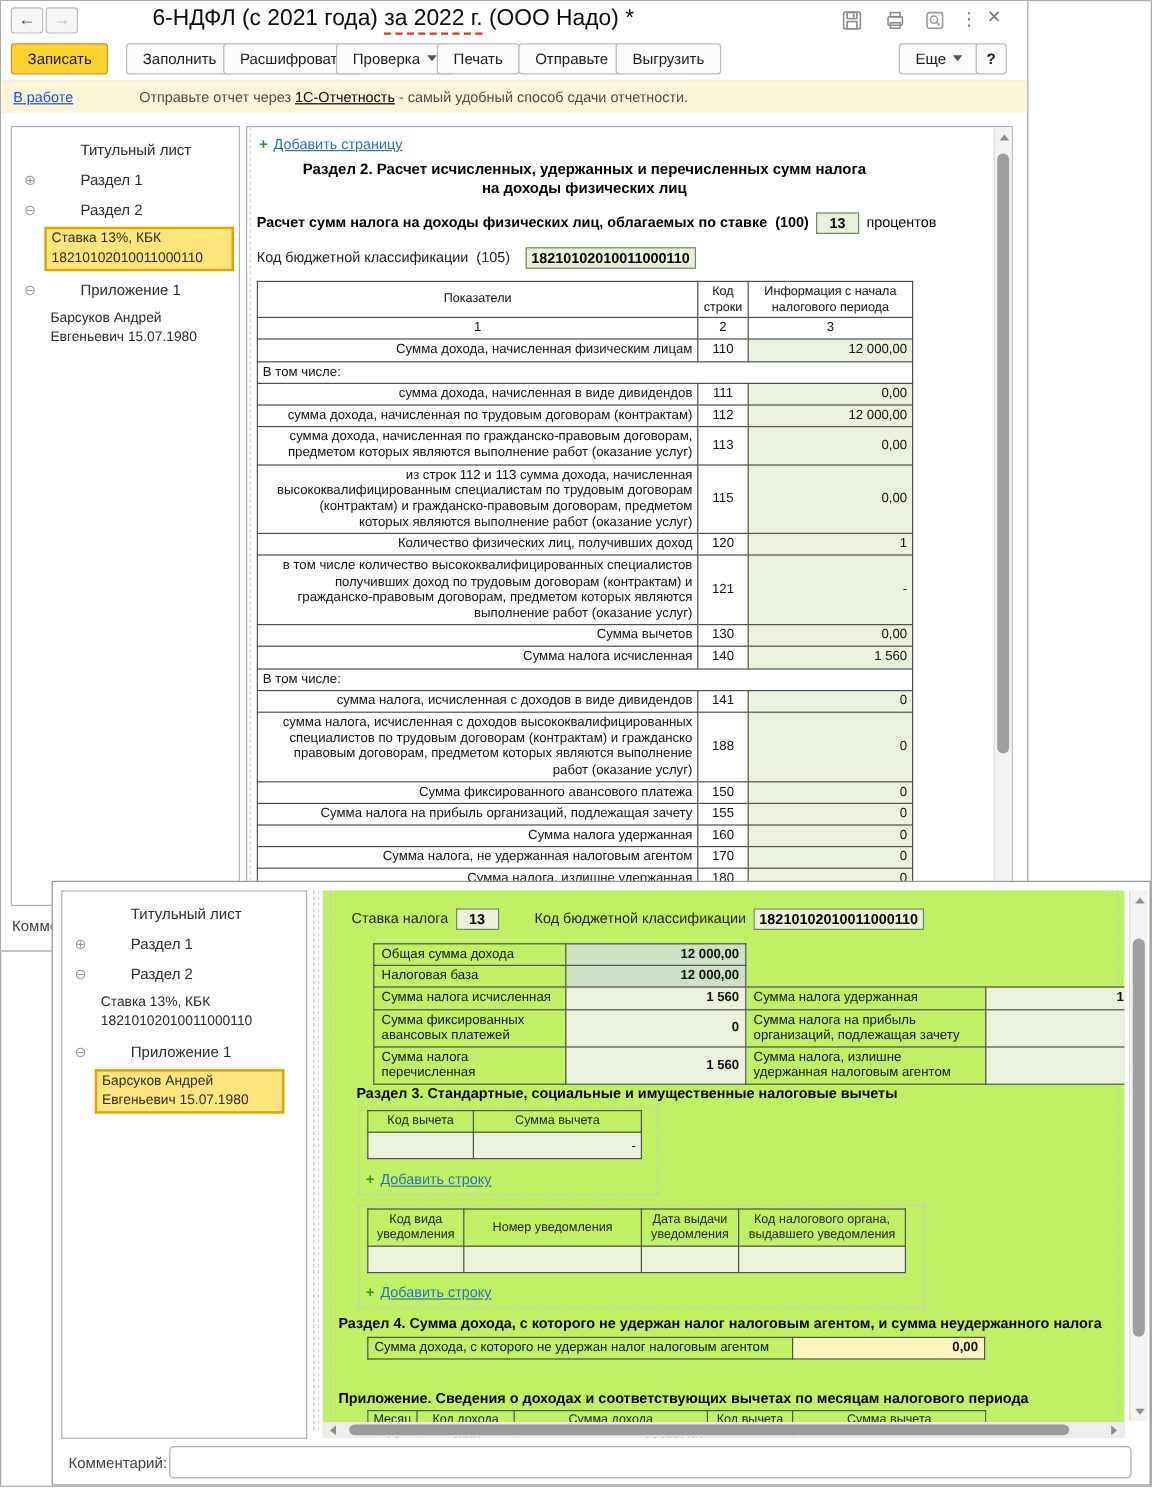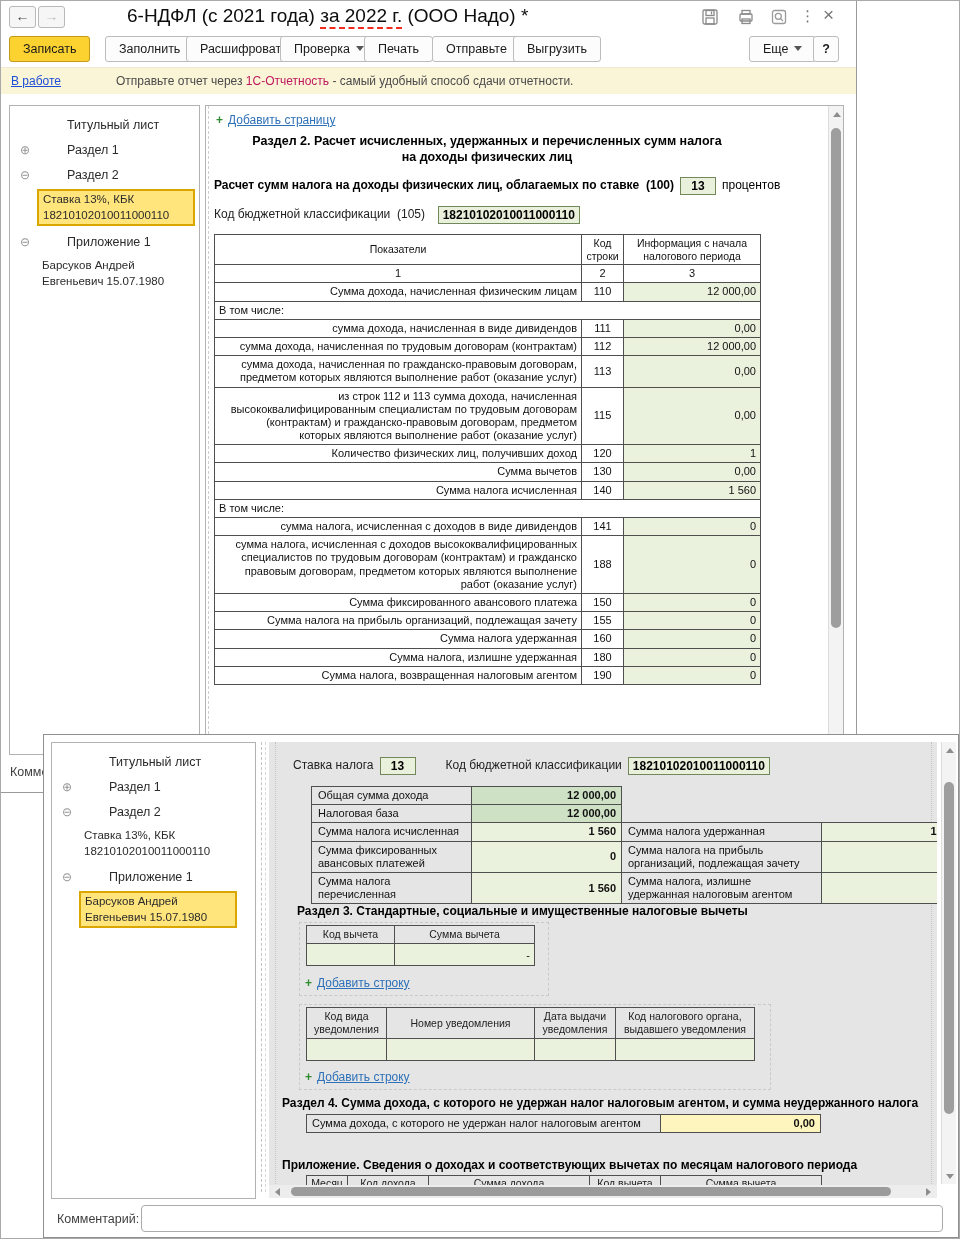--- a/index.html
+++ b/index.html
@@ -28,21 +28,21 @@
 
   .toolbar { position:absolute; left:0; top:30px; width:100%; height:36px; background:#fff; }
   .btn { position:absolute; top:5px; height:26px; border:1px solid #bcbcbc; border-radius:3px; background:#fcfcfc; font-size:12.5px; color:#1a1a1a; padding:0 13px; line-height:24px; cursor:pointer; white-space:nowrap; }
   .btn.primary { background:#fcd231; border-color:#c39b19; }
   .caret::after { content:""; display:inline-block; margin-left:6px; vertical-align:2px; border-left:4px solid transparent; border-right:4px solid transparent; border-top:5px solid #555; }
   .b-save{left:8px;} .b-fill{left:104px;} .b-decrypt{left:185px;} .b-check{left:279px;} .b-print{left:363px;} .b-send{left:431px;} .b-export{left:512px;} .b-more{left:748px;} .b-help{left:812px; width:26px; padding:0; text-align:center; font-weight:bold;}
 
   .msgbar { position:absolute; left:0; top:66px; width:100%; height:27px; background:#fbf5d8; border-top:1px solid #f0ead0; }
   .state-link { position:absolute; left:10px; top:6px; font-size:12px; color:#1d4ed8; text-decoration:underline; cursor:pointer; }
   .msg-text { position:absolute; left:115px; top:6px; font-size:12px; color:#4a4a4a; }
-  a.lnk { color:#be185d; cursor:pointer; }
+  a.lnk { color:#000000; text-decoration:underline; cursor:pointer; }
 
   
   .side-box { position:absolute; background:#fff; border:1px solid #b2b2b2; padding-top:7px; overflow:hidden; }
   .bg-side { left:8px; top:104px; width:191px; height:650px; }
   .tree-row { position:relative; height:25px; line-height:25px; font-size:12.5px; color:#2b2b2b; cursor:pointer; }
   .tree-label { position:absolute; left:29px; white-space:nowrap;margin-left:28px; }
   .expander { position:absolute; left:10px; top:0; width:14px; color:#979797; font-size:12px; }
   .expander.plus::before { content:"\2295"; }
   .expander.minus::before { content:"\2296"; }
   .tree-child { margin:1px 4px 4px 27px; padding:2px 5px; font-size:11.5px; line-height:1.35; color:#2b2b2b; width:158px; cursor:pointer; word-wrap:break-word; }
@@ -82,21 +82,21 @@
   .tri.up { left:4px; top:6px; border-left:4px solid transparent; border-right:4px solid transparent; border-bottom:5px solid #8d8d8d; }
   .tri.down { left:4px; bottom:5px; border-left:4px solid transparent; border-right:4px solid transparent; border-top:5px solid #8d8d8d; }
   .bg-comment-label, .fg-comment-label { font-size:12.5px; color:#3f3f3f; }
   .bg-comment-label { position:absolute; left:9px; top:764px; width:35px; overflow:hidden; white-space:nowrap; }
 
   
   .fg-win { position:absolute; left:42px; top:733px; width:916px; height:504px; background:#fff; border:1px solid #8f8f8f; }
   .fg-side { left:7px; top:7px; width:205px; height:457px; }
   .fg-split { position:absolute; left:217px; top:7px; height:450px; border-left:1px dashed #c3c3c3; }
   .fg-split2 { position:absolute; left:221px; top:7px; height:450px; border-left:1px dashed #dadada; }
-  .fg-content { position:absolute; left:225px; top:7px; width:668px; height:456px; overflow:hidden; background:#e5e5e5; }
+  .fg-content { position:absolute; left:225px; top:7px; width:668px; height:456px; overflow:hidden; background:#bef264; }
   .page-dotted { position:absolute; top:0; bottom:14px; border-left:1px dotted #c6c6c6; }
 
   .card-rateline { position:absolute; left:24px; top:15px; font-size:12px; color:#222; white-space:nowrap; }
   .card-rateline .sp { display:inline-block; width:24px; }
 
   table.sum { position:absolute; left:13px; top:44px; border-collapse:collapse; table-layout:fixed; width:652px;margin-left:29px; }
   table.sum td { border:1px solid #4f4f4f; font-size:11px; padding:2px 6px; line-height:1.2; vertical-align:middle; color:#111; }
   table.sum td.v { font-weight:bold; text-align:right; background:#eaf1dd; padding-right:5px; }
   table.sum td.v.dark { background:#cfe1c4; }
   table.sum td.nob { border:none; }
@@ -255,20 +255,25 @@
               <td class="lbl sub">из строк 112 и 113 сумма дохода, начисленная высококвалифицированным специалистам по трудовым договорам (контрактам) и гражданско-правовым договорам, предметом которых являются выполнение работ (оказание услуг)</td>
               <td class="code">115</td>
               <td class="val">0,00</td>
             </tr>
             <tr>
               <td class="lbl">Количество физических лиц, получивших доход</td>
               <td class="code">120</td>
               <td class="val">1</td>
             </tr>
             <tr>
+              <td class="lbl sub">в том числе количество высококвалифицированных специалистов получивших доход по трудовым договорам (контрактам) и гражданско-правовым договорам, предметом которых являются выполнение работ (оказание услуг)</td>
+              <td class="code">121</td>
+              <td class="val">-</td>
+            </tr>
+            <tr>
               <td class="lbl">Сумма вычетов</td>
               <td class="code">130</td>
               <td class="val">0,00</td>
             </tr>
             <tr>
               <td class="lbl">Сумма налога исчисленная</td>
               <td class="code">140</td>
               <td class="val">1 560</td>
             </tr>
             <tr>
@@ -290,20 +295,25 @@
               <td class="val">0</td>
             </tr>
             <tr>
               <td class="lbl">Сумма налога на прибыль организаций, подлежащая зачету</td>
               <td class="code">155</td>
               <td class="val">0</td>
             </tr>
             <tr>
               <td class="lbl">Сумма налога удержанная</td>
               <td class="code">160</td>
+              <td class="val">0</td>
+            </tr>
+            <tr>
+              <td class="lbl">Сумма налога, не удержанная налоговым агентом</td>
+              <td class="code">170</td>
               <td class="val">0</td>
             </tr>
             <tr>
               <td class="lbl">Сумма налога, излишне удержанная</td>
               <td class="code">180</td>
               <td class="val">0</td>
             </tr>
             <tr>
               <td class="lbl">Сумма налога, возвращенная налоговым агентом</td>
               <td class="code">190</td>

